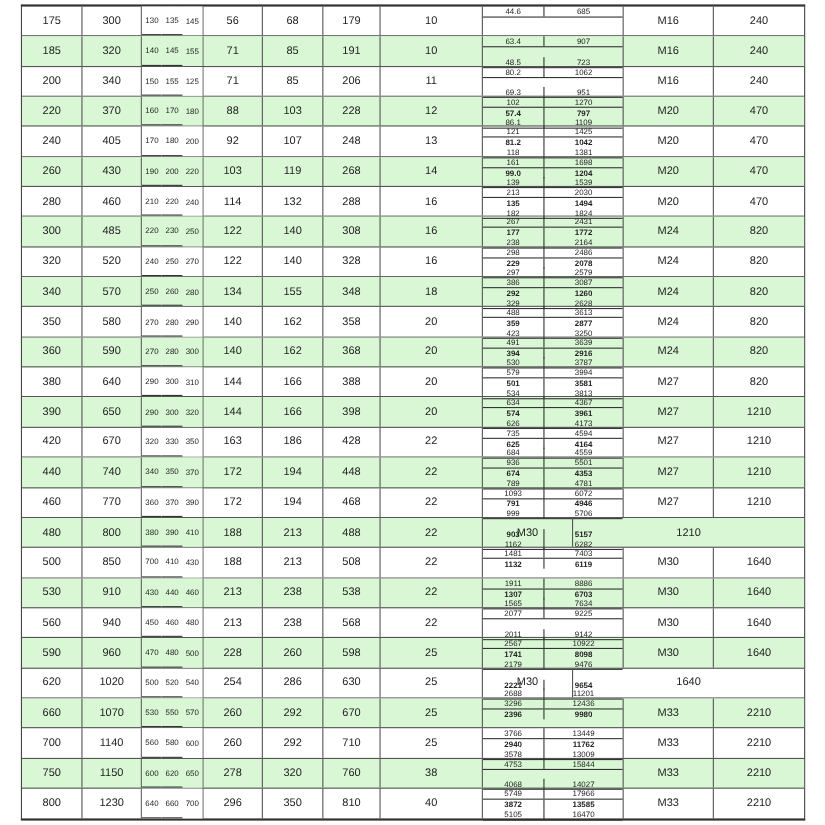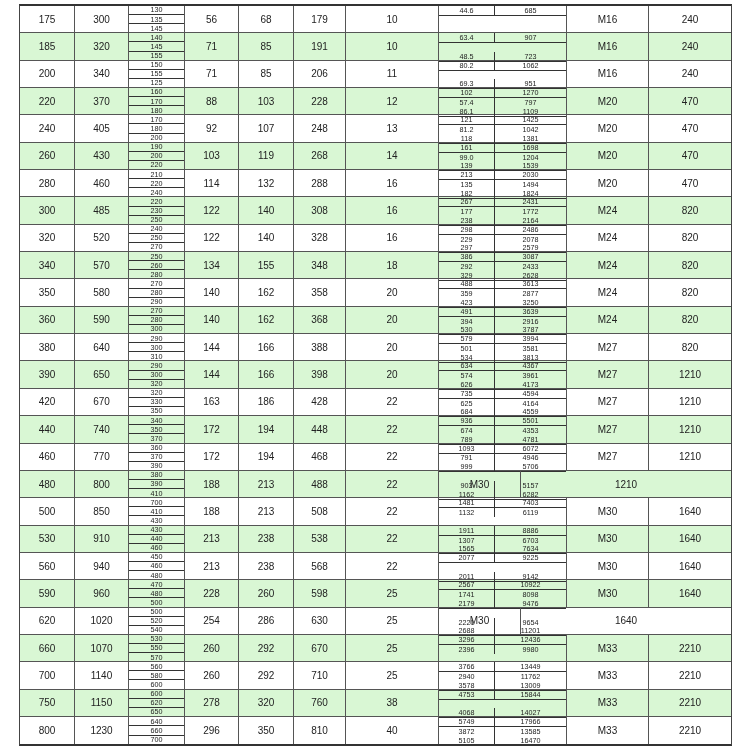--- a/index.html
+++ b/index.html
@@ -7,28 +7,28 @@
          font-family:"Liberation Sans", sans-serif; color:#222; }
   #tbl { position:absolute; left:19px; top:4px; width:711px;
          border-top:2px solid #333; border-left:1.5px solid #444; border-right:1.5px solid #444;
          border-bottom:2px solid #333; }
   .row { display:flex; height:27.35px; border-bottom:1.5px solid #555; box-sizing:border-box; }
   .row:last-child { border-bottom:none; }
   .row.green { background:#d9f7d4; }
   .cell { display:flex; align-items:center; justify-content:center; font-size:10px;
           border-right:1.2px solid #555; box-sizing:border-box; }
   .cell:last-child { border-right:none; }
-  .sub { display:flex; flex-direction:column; border-right:1.2px solid #555; box-sizing:border-box; }
+  .sub { display:flex; flex-direction:row; border-right:1.2px solid #555; box-sizing:border-box; }
   .sub .s { flex:1; display:flex; align-items:center; justify-content:center;
             font-size:7.2px; line-height:1; border-bottom:1px solid #333; background:#fff; }
   .row.green .sub .s { background:#d9f7d4; }
   .sub .s:last-child { border-bottom:none; }
   .subpair { display:flex; flex-direction:column; box-sizing:border-box; border-right:1.2px solid #555;gap:36px; }
   .subpair .pr { flex:1; display:flex; border-bottom:1px solid #333; }
-  .subpair .pr:last-child { border-bottom:none; }
+  .subpair .pr:last-child { border-bottom:none;font-weight:bold; }
   .subpair .pa { width:56px; display:flex; align-items:center; justify-content:center;
                  font-size:7.2px; border-right:1px solid #333; box-sizing:border-box; }
   .subpair .pb { flex:1; display:flex; align-items:center; justify-content:center; font-size:7.2px; }
   .c1{width:55px}.c2{width:54px}.c3{width:56px}.c4{width:54px}.c5{width:55px}
   .c6{width:52px}.c7{width:93px}.c8{width:128px}.c10{width:82px}.c11{flex:1}
 </style>
 </head>
 <body>
 
 <div id="tbl">
@@ -222,21 +222,21 @@
         <div class="pr">
           <div class="pa">213</div>
           <div class="pb">2030</div>
         </div>
         <div class="pr">
           <div class="pa">238</div>
           <div class="pb">2164</div>
         </div>
         <div class="pr">
           <div class="pa">292</div>
-          <div class="pb">2433</div>
+          <div class="pb">1260</div>
         </div>
       </div>
       <div class="cell c10">M20</div>
       <div class="cell c11">470</div>
     </div>
     <div class="row green">
       <div class="cell c1">300</div>
       <div class="cell c2">485</div>
       <div class="sub c3">
         <div class="s">220</div>

